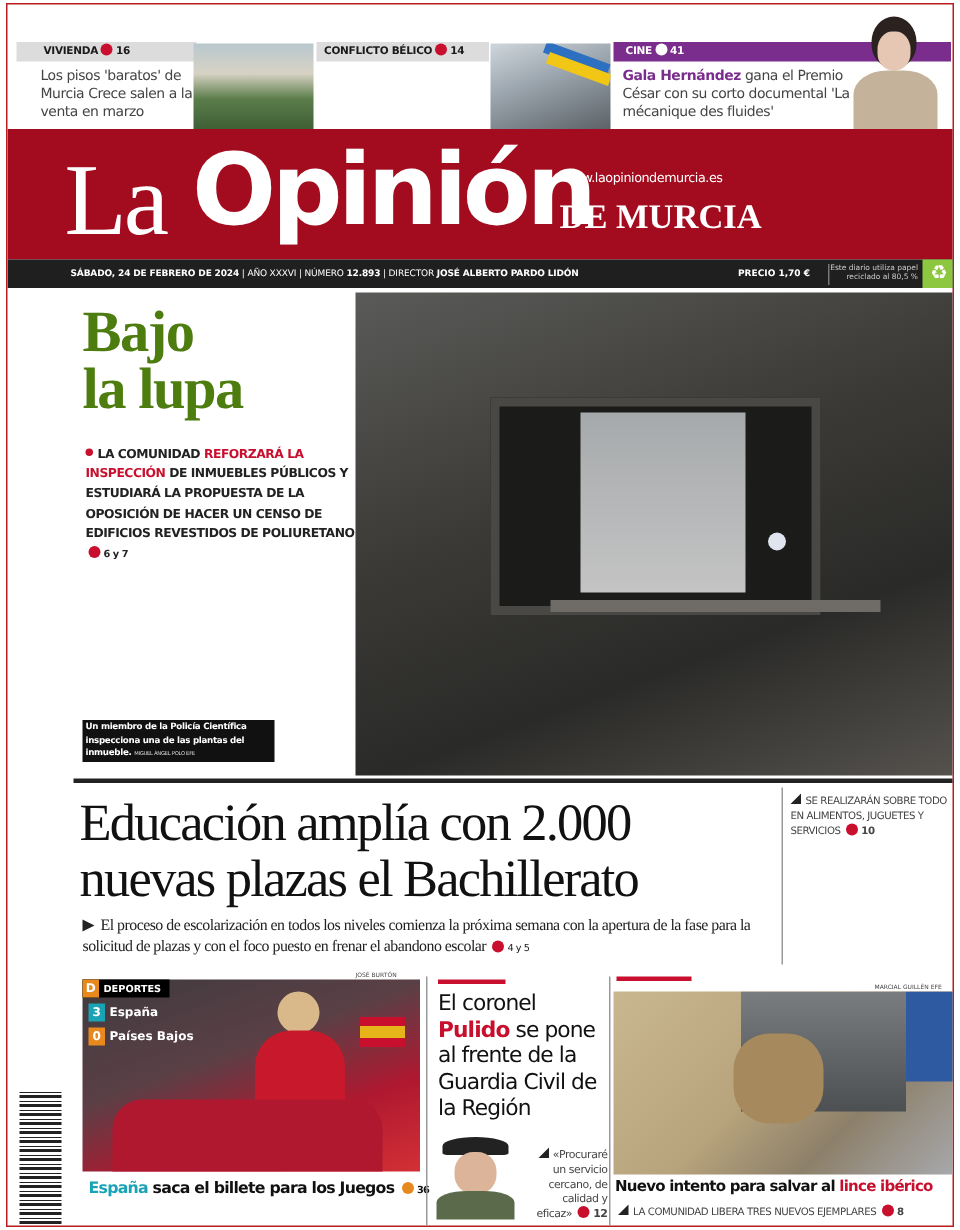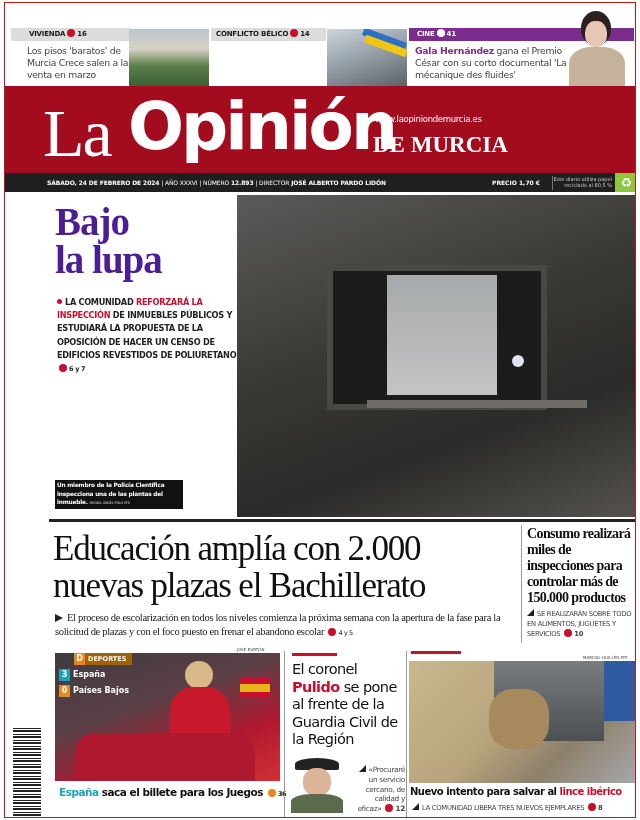--- a/index.html
+++ b/index.html
@@ -23,21 +23,21 @@
   .logo-url { position: absolute; left: 370px; top: 28px; font-family: "DejaVu Sans", sans-serif; font-size: 8.5px; color: #fff; letter-spacing: -0.3px; }
   .logo-sub { position: absolute; left: 368px; top: 46px; font-family: "Liberation Serif", serif; font-weight: bold; font-size: 23px; color: #fff; }
   .infobar { position: absolute; left: 0; top: 170px; width: 632px; height: 19px; background: #1f1f1f; color: #fff; font-family: "DejaVu Sans", sans-serif; font-size: 6px; line-height: 19px; }
   .infobar .info { position: absolute; left: 42px; letter-spacing: -0.1px; }
   .infobar .info b { font-weight: bold; }
   .infobar .price { position: absolute; left: 487px; font-weight: bold; }
   .infobar .recycled { position: absolute; left: 547px; top: 3px; width: 60px; font-size: 5px; line-height: 6px; text-align: right; color: #ccc; border-left: 1px solid #777; height: 14px; }
   .recycle { position: absolute; left: 610px; top: 0; width: 22px; height: 19px; background: #8dc63f; color: #fff; text-align: center; font-size: 13px; line-height: 19px; }
 
   
-  .lead-title { position: absolute; left: 50px; top: 200px; font-family: "Liberation Serif", serif; font-weight: bold; font-size: 39px; line-height: 38px; letter-spacing: -1px; color: #4c1d95; }
+  .lead-title { position: absolute; left: 50px; top: 200px; font-family: "Liberation Serif", serif; font-weight: bold; font-size: 39px; line-height: 38px; letter-spacing: -1px; color: #4d7c0f; }
   .bullets { position: absolute; left: 52px; top: 293px; width: 190px; font-family: "DejaVu Sans", sans-serif; font-weight: bold; font-size: 8.2px; line-height: 13.2px; color: #222; letter-spacing: -0.3px; }
   .bullets p { margin-bottom: 6px; }
   .dot { display: inline-block; width: 5px; height: 5px; border-radius: 50%; background: #c8102e; margin-right: 3px; vertical-align: 1px; }
   .red { color: #c8102e; }
   .pref { font-size: 6.5px; }
   .caption { position: absolute; left: 50px; top: 477px; width: 128px; background: #111; color: #fff; font-family: "DejaVu Sans", sans-serif; font-weight: bold; font-size: 5.8px; line-height: 8.5px; padding: 1px 2px; letter-spacing: -0.2px; }
   .caption .credit { font-weight: normal; font-size: 3.5px; color: #ddd; }
   .main-photo { position: absolute; left: 232px; top: 192px; width: 400px; height: 322px; background: linear-gradient(160deg, #5a5a58 0%, #3b3a37 40%, #2a2a28 70%, #55524e 100%); }
 
   .rule { position: absolute; background: #222; }
@@ -139,32 +139,31 @@
 
   <div class="h2">
     <div>Educación amplía con 2.000</div>
     <div>nuevas plazas el Bachillerato</div>
   </div>
   <div class="deck">
     <span class="tri"></span><span>El proceso de escolarización en todos los niveles comienza la próxima semana con la apertura de la fase para la solicitud de plazas y con el foco puesto en frenar el abandono escolar</span> <span class="pnum"></span><span class="pref" style="font-family:'DejaVu Sans',sans-serif;font-weight:normal;">4 y 5</span>
   </div>
   <div class="rule" style="left:516px;top:522px;width:1px;height:118px;background:#999;"></div>
   <div class="side">
-    <div class="side-title">Consumo realizará miles de inspecciones para controlar más de 150.000 productos</div>
     <div class="side-sub"><span class="corner"></span><span>SE REALIZARÁN SOBRE TODO EN ALIMENTOS, JUGUETES Y SERVICIOS</span> <span class="pnum"></span><b>10</b></div>
   </div>
 
   <div class="credit-small" style="left:232px;top:644px;">JOSÉ BURTÓN</div>
   <div class="sport-photo">
     <div class="abs" style="left:130px;top:8px;width:28px;height:28px;border-radius:50%;background:#d9b98a;"></div>
     <div class="abs" style="left:115px;top:34px;width:60px;height:60px;border-radius:40% 40% 0 0;background:#c8182c;"></div>
     <div class="abs" style="left:185px;top:25px;width:30px;height:20px;background:#e7b51a;border-top:6px solid #c8102e;border-bottom:6px solid #c8102e;"></div>
     <div class="abs" style="left:20px;top:80px;width:180px;height:48px;background:#b01830;border-radius:20px 20px 0 0;"></div>
   </div>
-  <div class="tag" style="left:50px;top:650px;background:#a16207;padding-right:6px;margin-left:19px;"><span class="sq" style="background:#e8891d;">D</span><span style="font-size:6.5px;">DEPORTES</span></div>
+  <div class="tag" style="left:50px;top:650px;background:#000000;padding-right:6px;"><span class="sq" style="background:#e8891d;">D</span><span style="font-size:6.5px;">DEPORTES</span></div>
   <div class="tag" style="left:54px;top:666px;"><span class="sq" style="background:#1aa3b4;">3</span><span>España</span></div>
   <div class="tag" style="left:54px;top:682px;"><span class="sq" style="background:#e8891d;">0</span><span>Países Bajos</span></div>
   <div class="sport-title"><span class="teal">España</span><span> saca el billete para los Juegos</span> <span class="pnum orange"></span><span style="font-size:6.5px;">36</span></div>
   <div class="sport-sub"><span class="corner"></span><span>EL MIÉRCOLES JUGARÁ LA FINAL DE LA LIGA DE NACIONES</span></div>
 
   <div class="rule" style="left:279px;top:648px;width:1px;height:168px;background:#999;"></div>
   <div class="mid">
     <div class="mid-bar"></div>
     <div class="mid-title"><span>El coronel </span><b>Pulido</b><span> se pone al frente de la Guardia Civil de la Región</span></div>
   </div>

